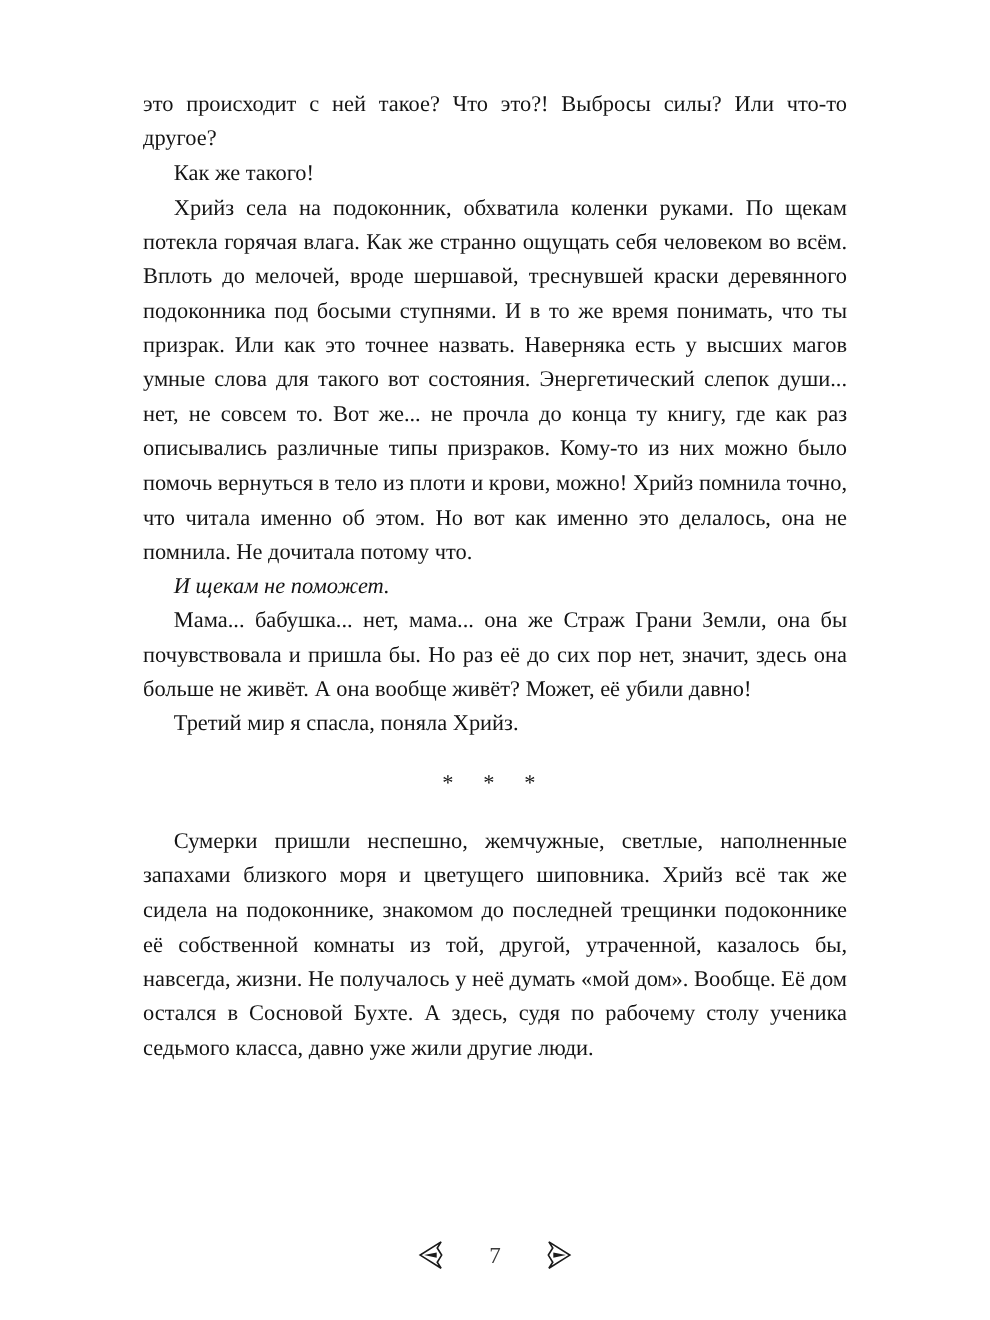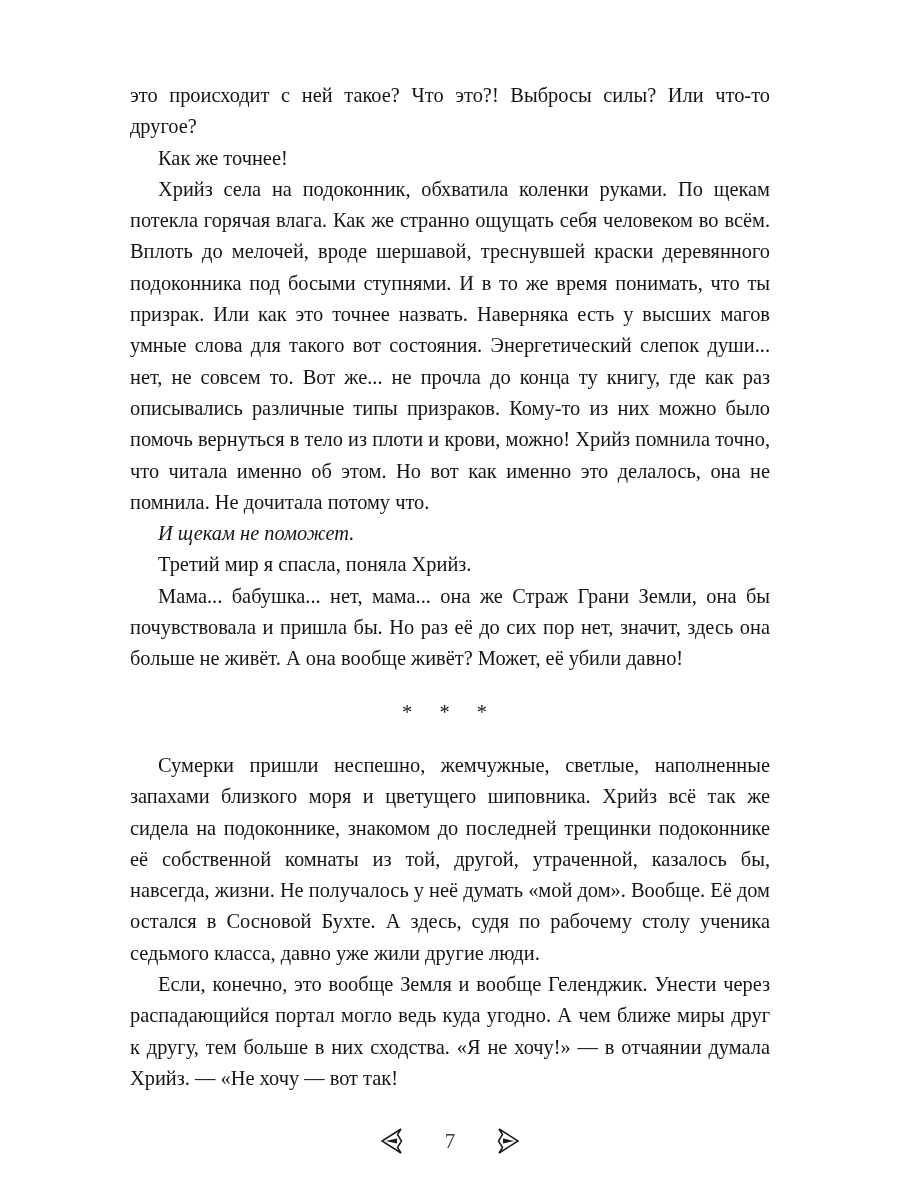--- a/index.html
+++ b/index.html
@@ -83,36 +83,35 @@
 </style>
 </head>
 <body>
 
 <div class="page">
 
   <div class="text-block">
 
     <p class="para no-indent">это происходит с ней такое? Что это?! Выбросы силы? Или что-то другое?</p>
 
-    <p class="para">Как же точнее!</p>
+    <p class="para">Как же такого!</p>
 
     <p class="para">Хрийз села на подоконник, обхватила коленки руками. По щекам потекла горячая влага. Как же странно ощущать себя человеком во всём. Вплоть до мелочей, вроде шершавой, треснувшей краски деревянного подоконника под босыми ступнями. И в то же время понимать, что ты призрак. Или как это точнее назвать. Наверняка есть у высших магов умные слова для такого вот состояния. Энергетический слепок души... нет, не совсем то. Вот же... не прочла до конца ту книгу, где как раз описывались различные типы призраков. Кому-то из них можно было помочь вернуться в тело из плоти и крови, можно! Хрийз помнила точно, что читала именно об этом. Но вот как именно это делалось, она не помнила. Не дочитала потому что.</p>
 
     <p class="para italic">И щекам не поможет.</p>
 
+    <p class="para">Мама... бабушка... нет, мама... она же Страж Грани Земли, она бы почувствовала и пришла бы. Но раз её до сих пор нет, значит, здесь она больше не живёт. А она вообще живёт? Может, её убили давно!</p>
+
     <p class="para">Третий мир я спасла, поняла Хрийз.</p>
-
-    <p class="para">Мама... бабушка... нет, мама... она же Страж Грани Земли, она бы почувствовала и пришла бы. Но раз её до сих пор нет, значит, здесь она больше не живёт. А она вообще живёт? Может, её убили давно!</p>
 
 
     <p class="scene-break">* * *</p>
 
     <p class="para">Сумерки пришли неспешно, жемчужные, светлые, наполненные запахами близкого моря и цветущего шиповника. Хрийз всё так же сидела на подоконнике, знакомом до последней трещинки подоконнике её собственной комнаты из той, другой, утраченной, казалось бы, навсегда, жизни. Не получалось у неё думать «мой дом». Вообще. Её дом остался в Сосновой Бухте. А здесь, судя по рабочему столу ученика седьмого класса, давно уже жили другие люди.</p>
 
-    <p class="para">Если, конечно, это вообще Земля и вообще Геленджик. Унести через распадающийся портал могло ведь куда угодно. А чем ближе миры друг к другу, тем больше в них сходства. «Я не хочу!» — в отчаянии думала Хрийз. — «Не хочу — вот так!</p>
 
   </div>
 
   <div class="footer">
 
     <span class="ornament">
       <svg viewBox="0 0 26 30" xmlns="http://www.w3.org/2000/svg" aria-hidden="true">
         <g fill="none" stroke="#1a1a1a" stroke-width="1.5" stroke-linejoin="miter">
           <path d="M23 3 L4 15 L23 27 L19.5 21.5 L23.5 15 L19.5 8.5 Z"></path>
         </g>

